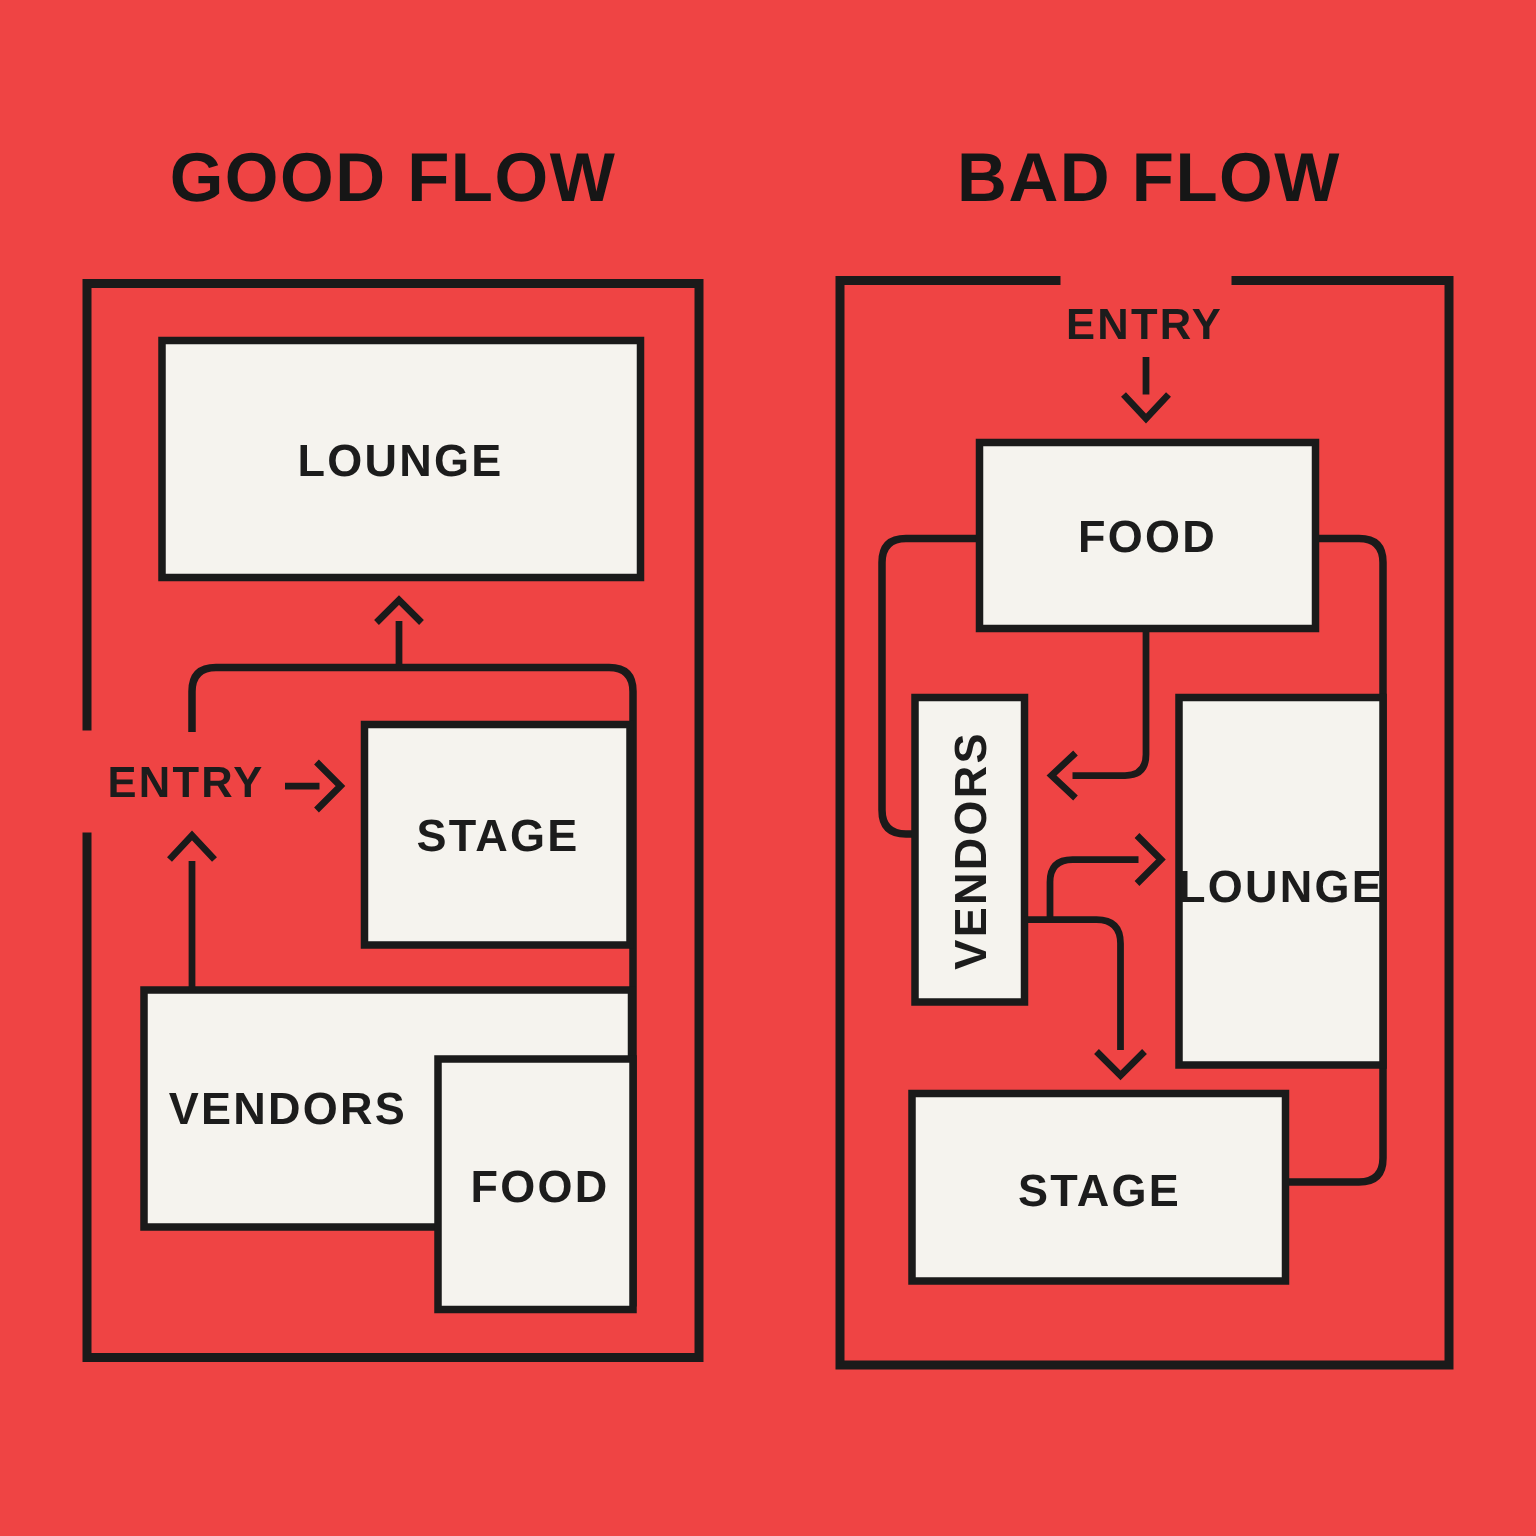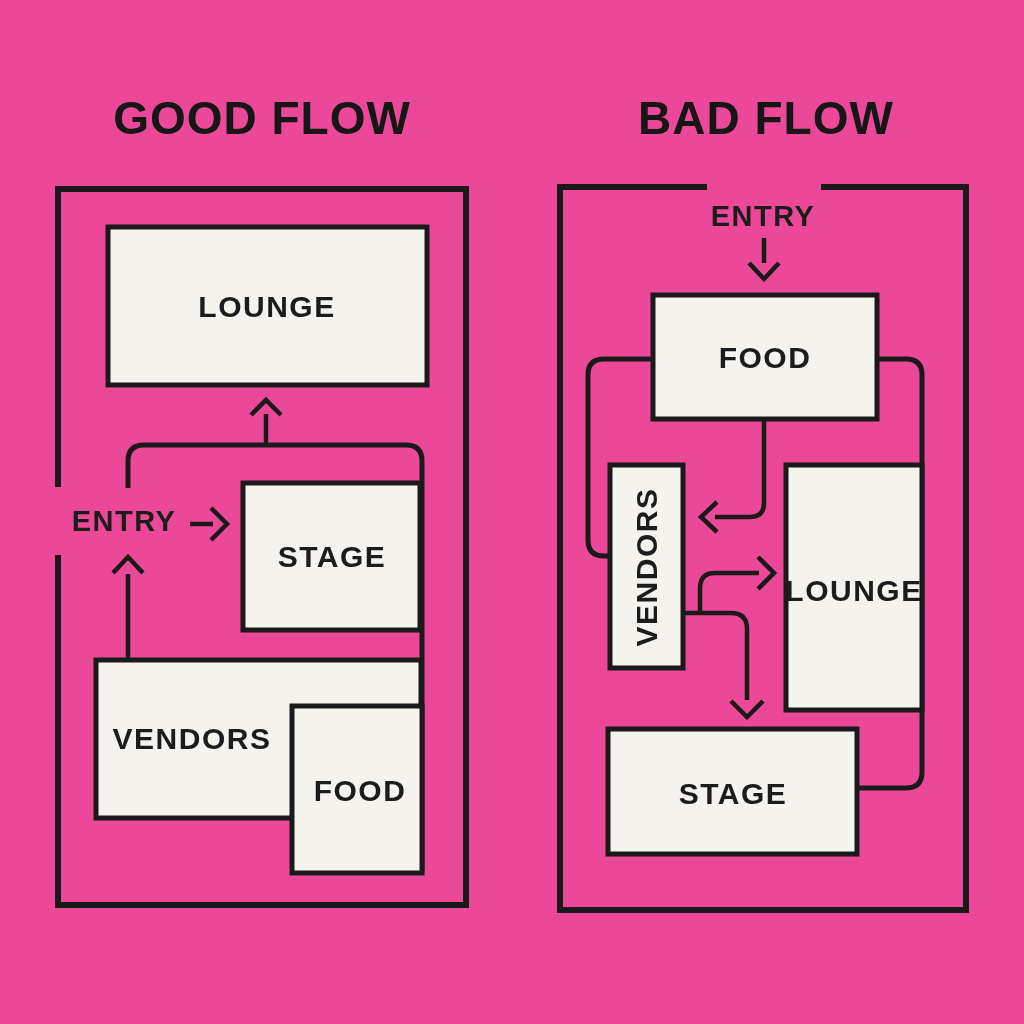--- a/index.html
+++ b/index.html
@@ -4,21 +4,21 @@
 <style>
   html, body {
     margin: 0;
     padding: 0;
     background: #f5f3ee;
   }
   .canvas {
     position: relative;
     width: 1024px;
     height: 1024px;
-    background: #ec4899;
+    background: #ef4444;
     font-family: "Liberation Sans", sans-serif;
     overflow: hidden;
   }
   svg { display: block; }
   .wall   { fill: none; stroke: #1a1a1a; stroke-width: 6; stroke-linejoin: miter; }
   .room   { fill: #f5f3ee; stroke: #1a1a1a; stroke-width: 5; stroke-linejoin: miter; }
   .path-line { fill: none; stroke: #1a1a1a; stroke-width: 5; stroke-linejoin: round; }
   .flow   { fill: none; stroke: #1a1a1a; stroke-width: 4.5; }
   .head   { fill: none; stroke: #1a1a1a; stroke-width: 4.5; stroke-linejoin: miter; }
   .title-text {

